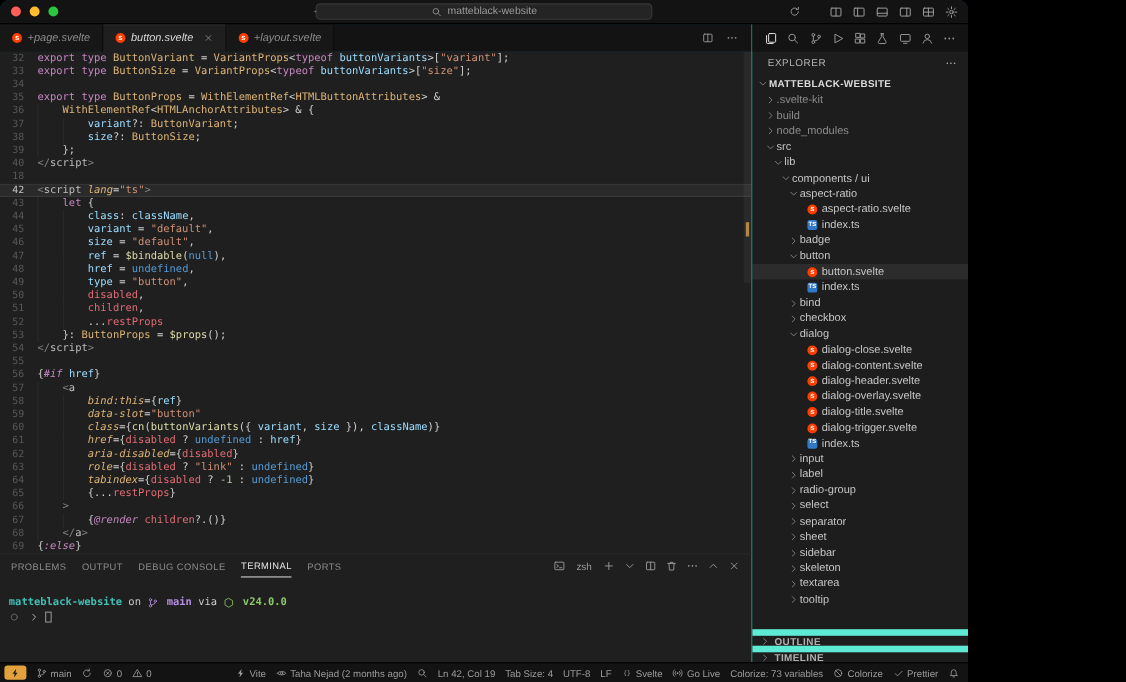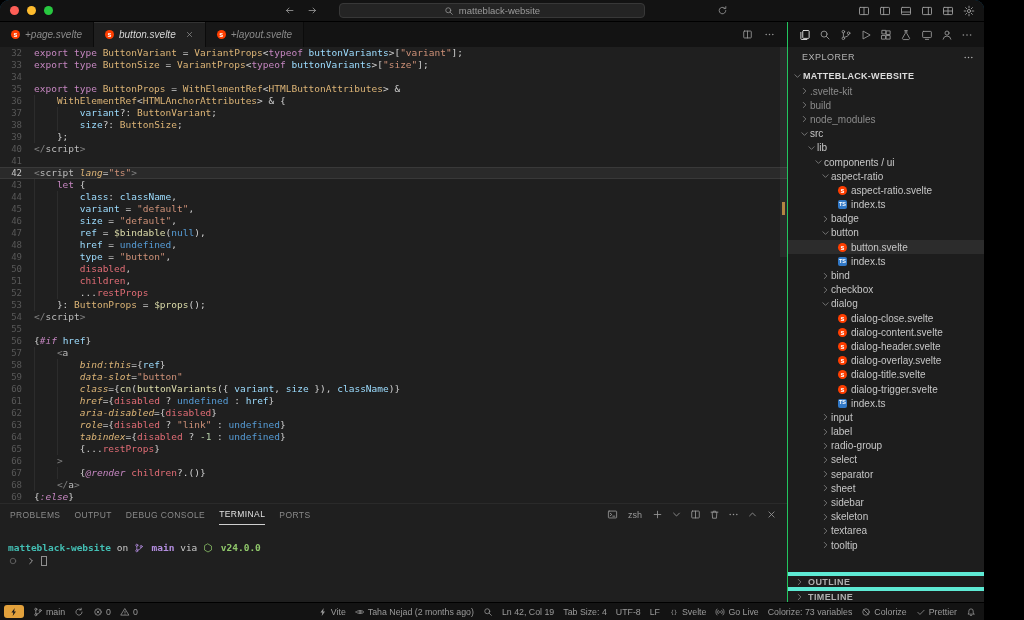--- a/index.html
+++ b/index.html
@@ -1,18 +1,18 @@
 <!DOCTYPE html>
 <html><head>
 <meta charset="utf-8">
 <style>
   *{box-sizing:border-box;margin:0;padding:0}
   html,body{width:1024px;height:620px;background:#000;overflow:hidden}
   body{font-family:"Liberation Sans","DejaVu Sans",sans-serif;-webkit-user-select:none;user-select:none}
-  .app{width:984px;height:620px;display:flex;flex-direction:column;background:#0c4a6e;border-radius:9px 9px 0 0;overflow:hidden;color:#ccc}
+  .app{width:880px;height:620px;display:flex;flex-direction:column;background:#0c4a6e;border-radius:9px 9px 0 0;overflow:hidden;color:#ccc}
   
   .titlebar{flex:0 0 22px;background:#131313;border-bottom:1px solid #000;position:relative;display:flex;align-items:center}
   .traffic{display:flex;gap:8px;padding-left:10px}
   .tl{width:9px;height:9px;border-radius:50%;display:inline-block}
   .tl.red{background:#ff5f57}.tl.yellow{background:#febc2e}.tl.green{background:#28c840}
   .nav-arrows{position:absolute;left:284px;display:flex;gap:12px;color:#9a9a9a}
   .command-center{position:absolute;left:50%;transform:translateX(-50%);top:3px;width:306px;height:15px;background:#242424;border:1px solid #383838;border-radius:4px;display:flex;align-items:center;justify-content:center;gap:5px;font-size:9.5px;color:#9b9b9b;cursor:pointer}
   .cc-side{position:absolute;left:717px;top:5px;color:#9a9a9a}
   .titlebar-right{position:absolute;right:9px;height:22px;display:flex;align-items:center;gap:9px;color:#9f9f9f}
   
@@ -63,21 +63,21 @@
   .tree-row{height:14.2px;display:flex;align-items:center;white-space:nowrap;color:#c6c6c6;cursor:pointer}
   .tree-row.root{height:17px;font-weight:700;font-size:9px;letter-spacing:.3px;color:#dcdcdc;padding-left:4px}
   .tree-row.dim .tree-label{color:#8b8b8b}
   .tree-row.selected{background:rgba(255,255,255,.07)}
   .tw{width:11px;flex:0 0 11px;height:10px;display:flex;align-items:center;justify-content:center;color:#8f8f8f}
   .tw svg{width:9px;height:9px}
   .tree-badge{margin-right:4px;flex:0 0 auto}
   .file-sp{width:11px;flex:0 0 11px}
   .svelte-badge{width:9px;height:9px;border-radius:50%;background:#FF3E00;color:#fff;font-size:7px;font-weight:700;display:inline-flex;align-items:center;justify-content:center;line-height:1}
   .ts-badge{width:9px;height:9px;border-radius:2px;background:#3178C6;color:#fff;font-size:5.5px;font-weight:700;display:inline-flex;align-items:center;justify-content:center;line-height:1}
-  .section-rows .sec{height:15px;border-top:4px solid #5eead4;display:flex;align-items:center;gap:3px;padding-left:6px;font-size:9px;font-weight:700;letter-spacing:.4px;color:#b0b0b0;cursor:pointer}
+  .section-rows .sec{height:15px;border-top:6px solid #5eead4;display:flex;align-items:center;gap:3px;padding-left:6px;font-size:9px;font-weight:700;letter-spacing:.4px;color:#b0b0b0;cursor:pointer}
   
   .statusbar{flex:0 0 18px;background:#131313;border-top:1px solid #000;display:flex;justify-content:space-between;align-items:center;padding:0 8px 0 4px;font-size:8.8px;color:#9b9b9b;overflow:hidden}
   .sb-left,.sb-right{display:flex;align-items:center;height:100%}
   .sb-item{display:flex;align-items:center;gap:3px;margin-right:9px;cursor:pointer;white-space:nowrap}
   .sb-right .sb-item{margin-right:0;margin-left:9px}
   .sb-item.accent{background:#E2A13C;color:#1d1d1d;border-radius:3px;padding:1px 5px;height:13px}
   
   .ic-9{width:9px;height:9px;display:inline-flex}
   .ic-10{width:10px;height:10px;display:inline-flex}
   .ic-11{width:11px;height:11px;display:inline-flex}
@@ -202,21 +202,21 @@
         <div class="code-lines">
             <div class="code-line"><span class="gutter-num">32</span><span class="line-content"><span class="tok-kw">export type </span><span class="tok-typ">ButtonVariant</span><span class="tok-pln"> = </span><span class="tok-typ">VariantProps</span><span class="tok-pln">&lt;</span><span class="tok-kw">typeof </span><span class="tok-var">buttonVariants</span><span class="tok-pln">&gt;[</span><span class="tok-str">"variant"</span><span class="tok-pln">];</span></span></div>
             <div class="code-line"><span class="gutter-num">33</span><span class="line-content"><span class="tok-kw">export type </span><span class="tok-typ">ButtonSize</span><span class="tok-pln"> = </span><span class="tok-typ">VariantProps</span><span class="tok-pln">&lt;</span><span class="tok-kw">typeof </span><span class="tok-var">buttonVariants</span><span class="tok-pln">&gt;[</span><span class="tok-str">"size"</span><span class="tok-pln">];</span></span></div>
             <div class="code-line"><span class="gutter-num">34</span><span class="line-content"></span></div>
             <div class="code-line"><span class="gutter-num">35</span><span class="line-content"><span class="tok-kw">export type </span><span class="tok-typ">ButtonProps</span><span class="tok-pln"> = </span><span class="tok-typ">WithElementRef</span><span class="tok-pln">&lt;</span><span class="tok-typ">HTMLButtonAttributes</span><span class="tok-pln">&gt; &amp;</span></span></div>
             <div class="code-line"><span class="gutter-num">36</span><span class="line-content"><span class="indent"></span><span class="tok-typ">WithElementRef</span><span class="tok-pln">&lt;</span><span class="tok-typ">HTMLAnchorAttributes</span><span class="tok-pln">&gt; &amp; {</span></span></div>
             <div class="code-line"><span class="gutter-num">37</span><span class="line-content"><span class="indent"></span><span class="indent"></span><span class="tok-var">variant</span><span class="tok-pln">?: </span><span class="tok-typ">ButtonVariant</span><span class="tok-pln">;</span></span></div>
             <div class="code-line"><span class="gutter-num">38</span><span class="line-content"><span class="indent"></span><span class="indent"></span><span class="tok-var">size</span><span class="tok-pln">?: </span><span class="tok-typ">ButtonSize</span><span class="tok-pln">;</span></span></div>
             <div class="code-line"><span class="gutter-num">39</span><span class="line-content"><span class="indent"></span><span class="tok-pln">};</span></span></div>
             <div class="code-line"><span class="gutter-num">40</span><span class="line-content"><span class="tok-tagp">&lt;/</span><span class="tok-tag">script</span><span class="tok-tagp">&gt;</span></span></div>
-            <div class="code-line"><span class="gutter-num">41</span><span class="line-content"></span></div>
+            <div class="code-line"><span class="gutter-num">18</span><span class="line-content"></span></div>
             <div class="code-line current"><span class="gutter-num">42</span><span class="line-content"><span class="tok-tagp">&lt;</span><span class="tok-tag">script</span><span class="tok-pln"> </span><span class="tok-attr">lang</span><span class="tok-pln">=</span><span class="tok-str">"ts"</span><span class="tok-tagp">&gt;</span></span></div>
             <div class="code-line"><span class="gutter-num">43</span><span class="line-content"><span class="indent"></span><span class="tok-kw">let</span><span class="tok-pln"> {</span></span></div>
             <div class="code-line"><span class="gutter-num">44</span><span class="line-content"><span class="indent"></span><span class="indent"></span><span class="tok-var">class</span><span class="tok-pln">: </span><span class="tok-var">className</span><span class="tok-pln">,</span></span></div>
             <div class="code-line"><span class="gutter-num">45</span><span class="line-content"><span class="indent"></span><span class="indent"></span><span class="tok-var">variant</span><span class="tok-pln"> = </span><span class="tok-str">"default"</span><span class="tok-pln">,</span></span></div>
             <div class="code-line"><span class="gutter-num">46</span><span class="line-content"><span class="indent"></span><span class="indent"></span><span class="tok-var">size</span><span class="tok-pln"> = </span><span class="tok-str">"default"</span><span class="tok-pln">,</span></span></div>
             <div class="code-line"><span class="gutter-num">47</span><span class="line-content"><span class="indent"></span><span class="indent"></span><span class="tok-var">ref</span><span class="tok-pln"> = </span><span class="tok-fn">$bindable</span><span class="tok-pln">(</span><span class="tok-const">null</span><span class="tok-pln">),</span></span></div>
             <div class="code-line"><span class="gutter-num">48</span><span class="line-content"><span class="indent"></span><span class="indent"></span><span class="tok-var">href</span><span class="tok-pln"> = </span><span class="tok-const">undefined</span><span class="tok-pln">,</span></span></div>
             <div class="code-line"><span class="gutter-num">49</span><span class="line-content"><span class="indent"></span><span class="indent"></span><span class="tok-var">type</span><span class="tok-pln"> = </span><span class="tok-str">"button"</span><span class="tok-pln">,</span></span></div>
             <div class="code-line"><span class="gutter-num">50</span><span class="line-content"><span class="indent"></span><span class="indent"></span><span class="tok-red">disabled</span><span class="tok-pln">,</span></span></div>
             <div class="code-line"><span class="gutter-num">51</span><span class="line-content"><span class="indent"></span><span class="indent"></span><span class="tok-red">children</span><span class="tok-pln">,</span></span></div>

